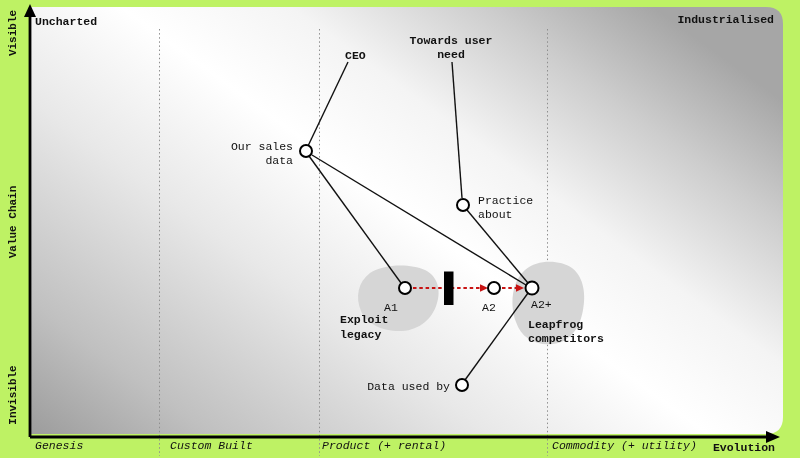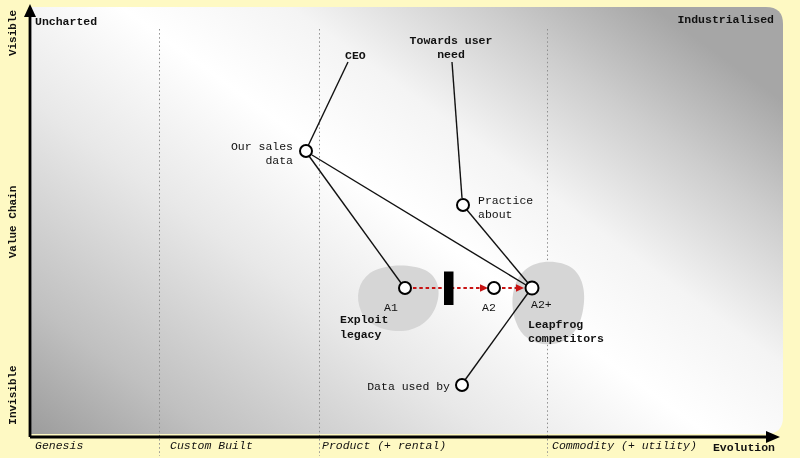--- a/index.html
+++ b/index.html
@@ -1,16 +1,16 @@
 <!DOCTYPE html>
 <html><head>
 <meta charset="utf-8">
 <style>
   html, body { margin: 0; padding: 0; background: #ffffff; }
-  .stage-wrap { position: relative; width: 800px; height: 458px; background: #fef9c3; overflow: hidden; }
+  .stage-wrap { position: relative; width: 800px; height: 458px; background: #bef264; overflow: hidden; }
   svg { display: block; }
   text {
     font-family: "Liberation Mono", "DejaVu Sans Mono", monospace;
     font-size: 11.5px;
     fill: #111111;
   }
   .b { font-weight: bold; }
   .i { font-style: italic; }
   .sm { font-size: 11px; }
 </style>

